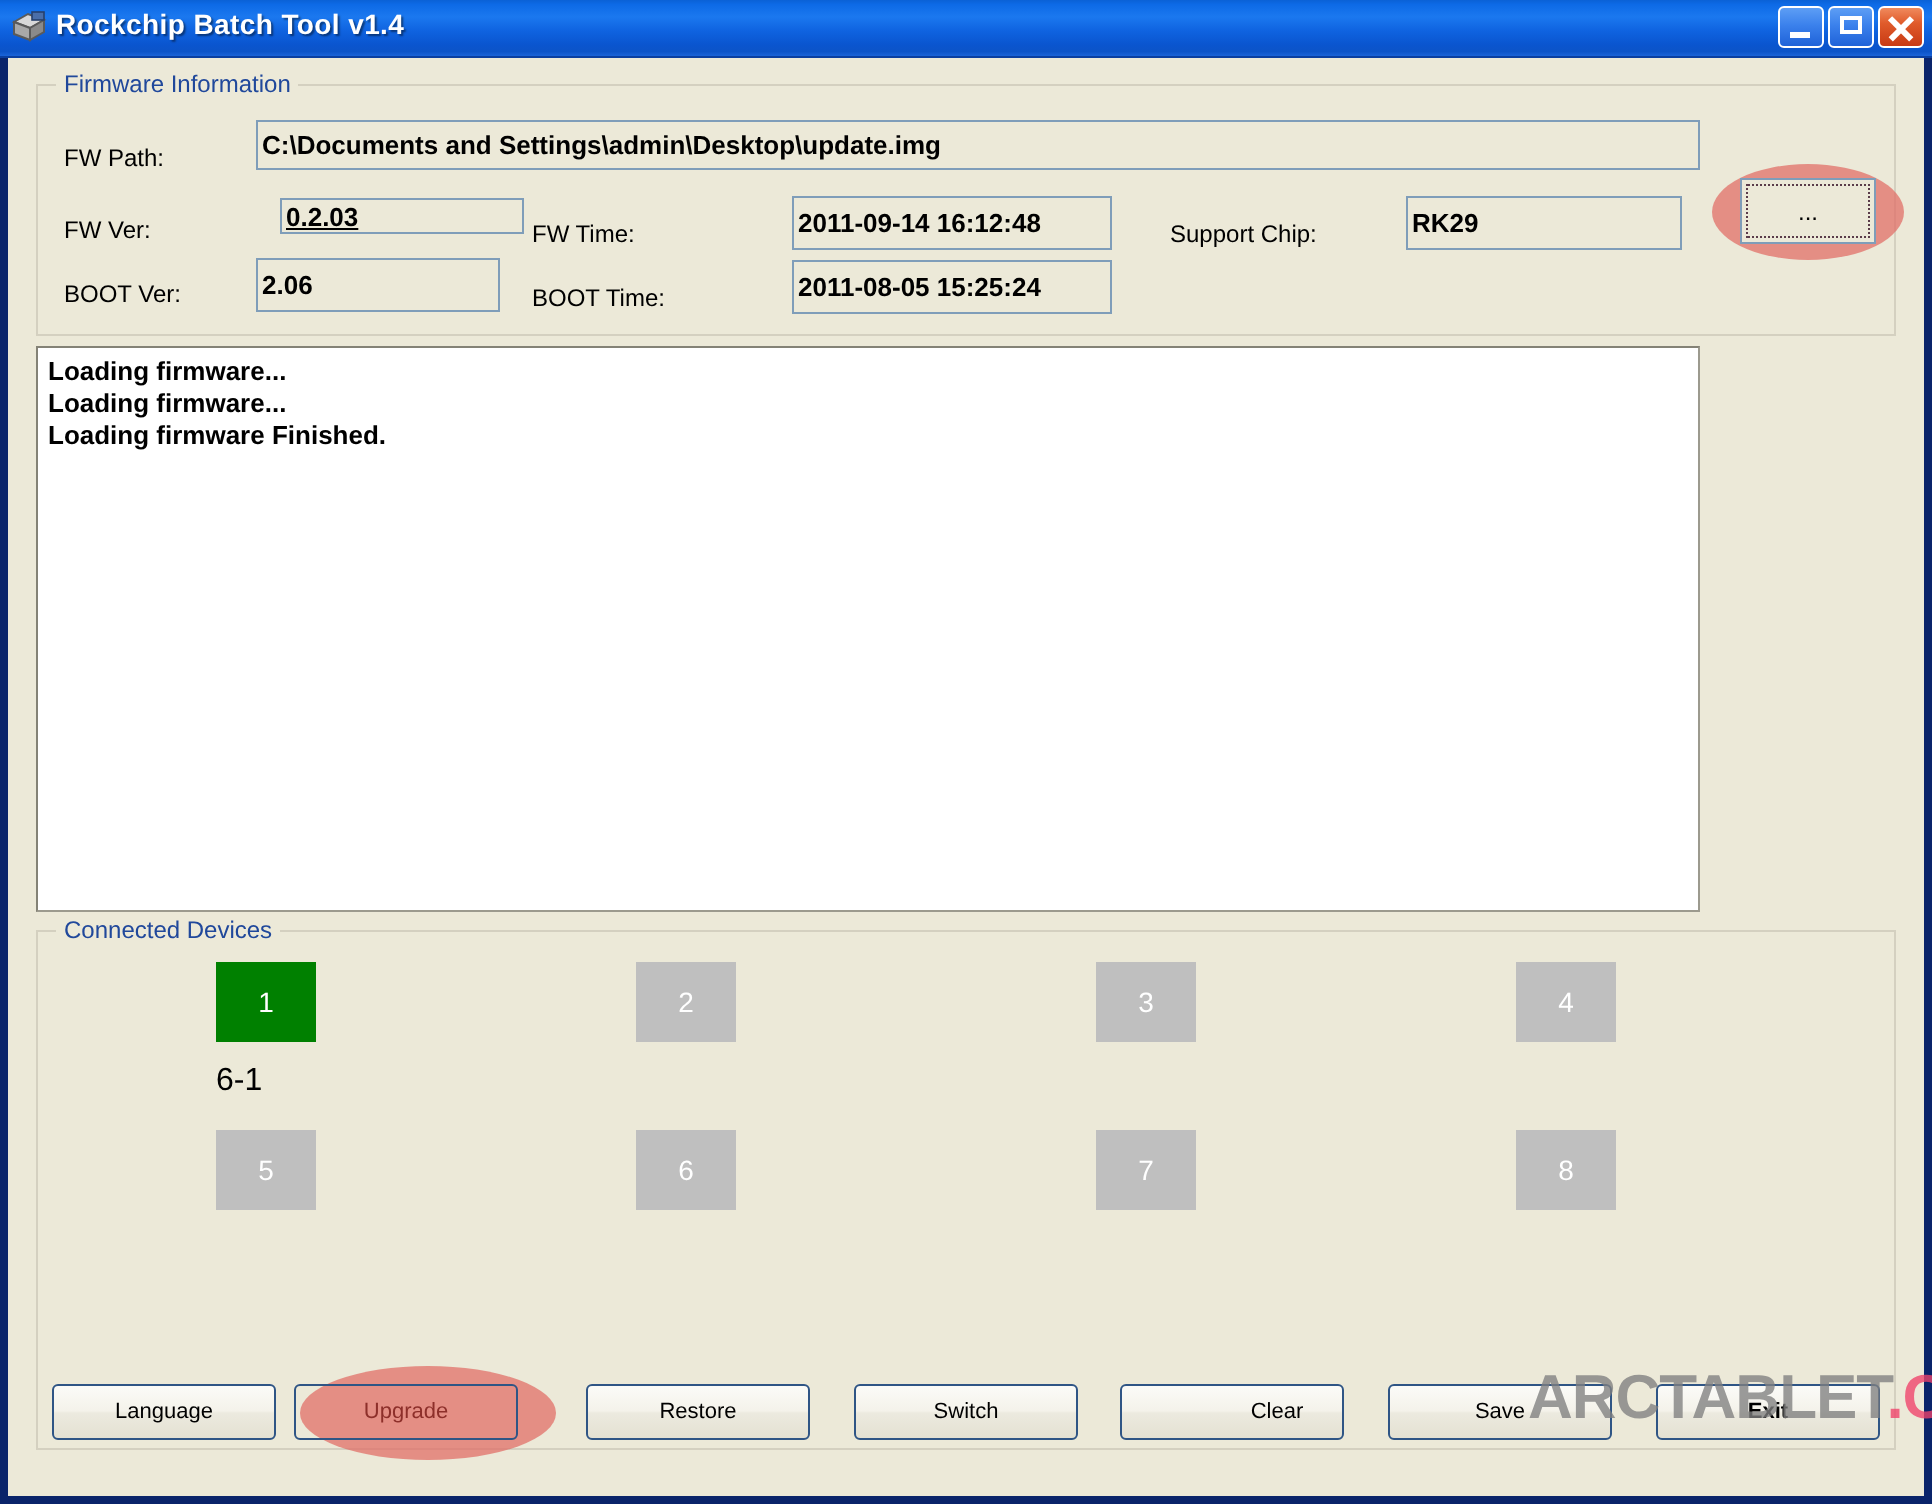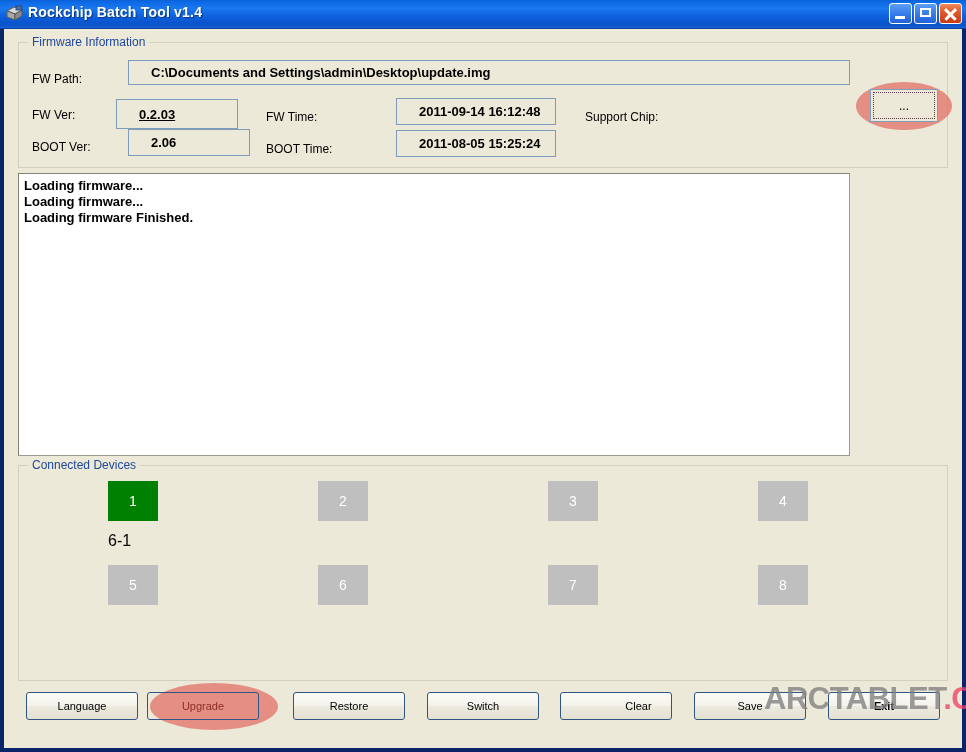--- a/index.html
+++ b/index.html
@@ -124,21 +124,21 @@
   }
   .field {
     position: absolute;
     background: #ece9d8;
     border: 1px solid #7f9db9;
     box-sizing: border-box;
     font-family: "Liberation Sans", sans-serif;
     font-size: 13px;
     font-weight: bold;
     color: #000000;
-    padding: 0 22px;
+    padding: 0 2px;
     display: flex;
     align-items: center;
     overflow: hidden;
     white-space: nowrap;
   }
   .browse-btn {
     position: absolute;
     background: #ece9d8;
     border: 1px solid #7f9db9;
     box-sizing: border-box;
@@ -265,40 +265,41 @@
       <span class="gb-title">Firmware Information</span>
     </div>
 
     <div class="lbl" style="left:28px; top:43px;">FW Path:</div>
     <div class="field" style="left:124px; top:31px; width:722px; height:25px;">C:\Documents and Settings\admin\Desktop\update.img</div>
 
     <div class="highlight-ellipse" style="left:852px; top:53px; width:96px; height:48px;"></div>
     <div class="browse-btn" style="left:866px; top:60px; width:68px; height:33px;">...</div>
 
     <div class="lbl" style="left:28px; top:79px;">FW Ver:</div>
-    <div class="field" style="left:112px; top:70px; width:122px; height:30px;text-decoration:underline;">0.2.03</div>
+    <div class="field" style="left:136px; top:70px; width:122px; height:18px;text-decoration:underline;">0.2.03</div>
 
     <div class="lbl" style="left:262px; top:81px;">FW Time:</div>
     <div class="field" style="left:392px; top:69px; width:160px; height:27px;">2011-09-14 16:12:48</div>
 
     <div class="lbl" style="left:581px; top:81px;">Support Chip:</div>
+    <div class="field" style="left:699px; top:69px; width:138px; height:27px;">RK29</div>
 
     <div class="lbl" style="left:28px; top:111px;">BOOT Ver:</div>
     <div class="field" style="left:124px; top:100px; width:122px; height:27px;">2.06</div>
 
     <div class="lbl" style="left:262px; top:113px;">BOOT Time:</div>
     <div class="field" style="left:392px; top:101px; width:160px; height:27px;">2011-08-05 15:25:24</div>
 
     <div class="logbox" style="left:14px; top:144px; width:832px; height:283px;">
       <div class="logline">Loading firmware...</div>
       <div class="logline">Loading firmware...</div>
       <div class="logline">Loading firmware Finished.</div>
     </div>
 
-    <div class="groupbox" style="left:14px; top:436px; width:930px; height:216px;">
+    <div class="groupbox" style="left:14px; top:436px; width:930px; height:260px;">
       <span class="gb-title">Connected Devices</span>
     </div>
 
     <div class="dev-slot active" style="left:104px; top:452px;">
       <span>1</span>
     </div>
     <div class="dev-caption" style="left:104px; top:503px;">6-1</div>
 
     <div class="dev-slot empty" style="left:314px; top:452px;">
       <span>2</span>

